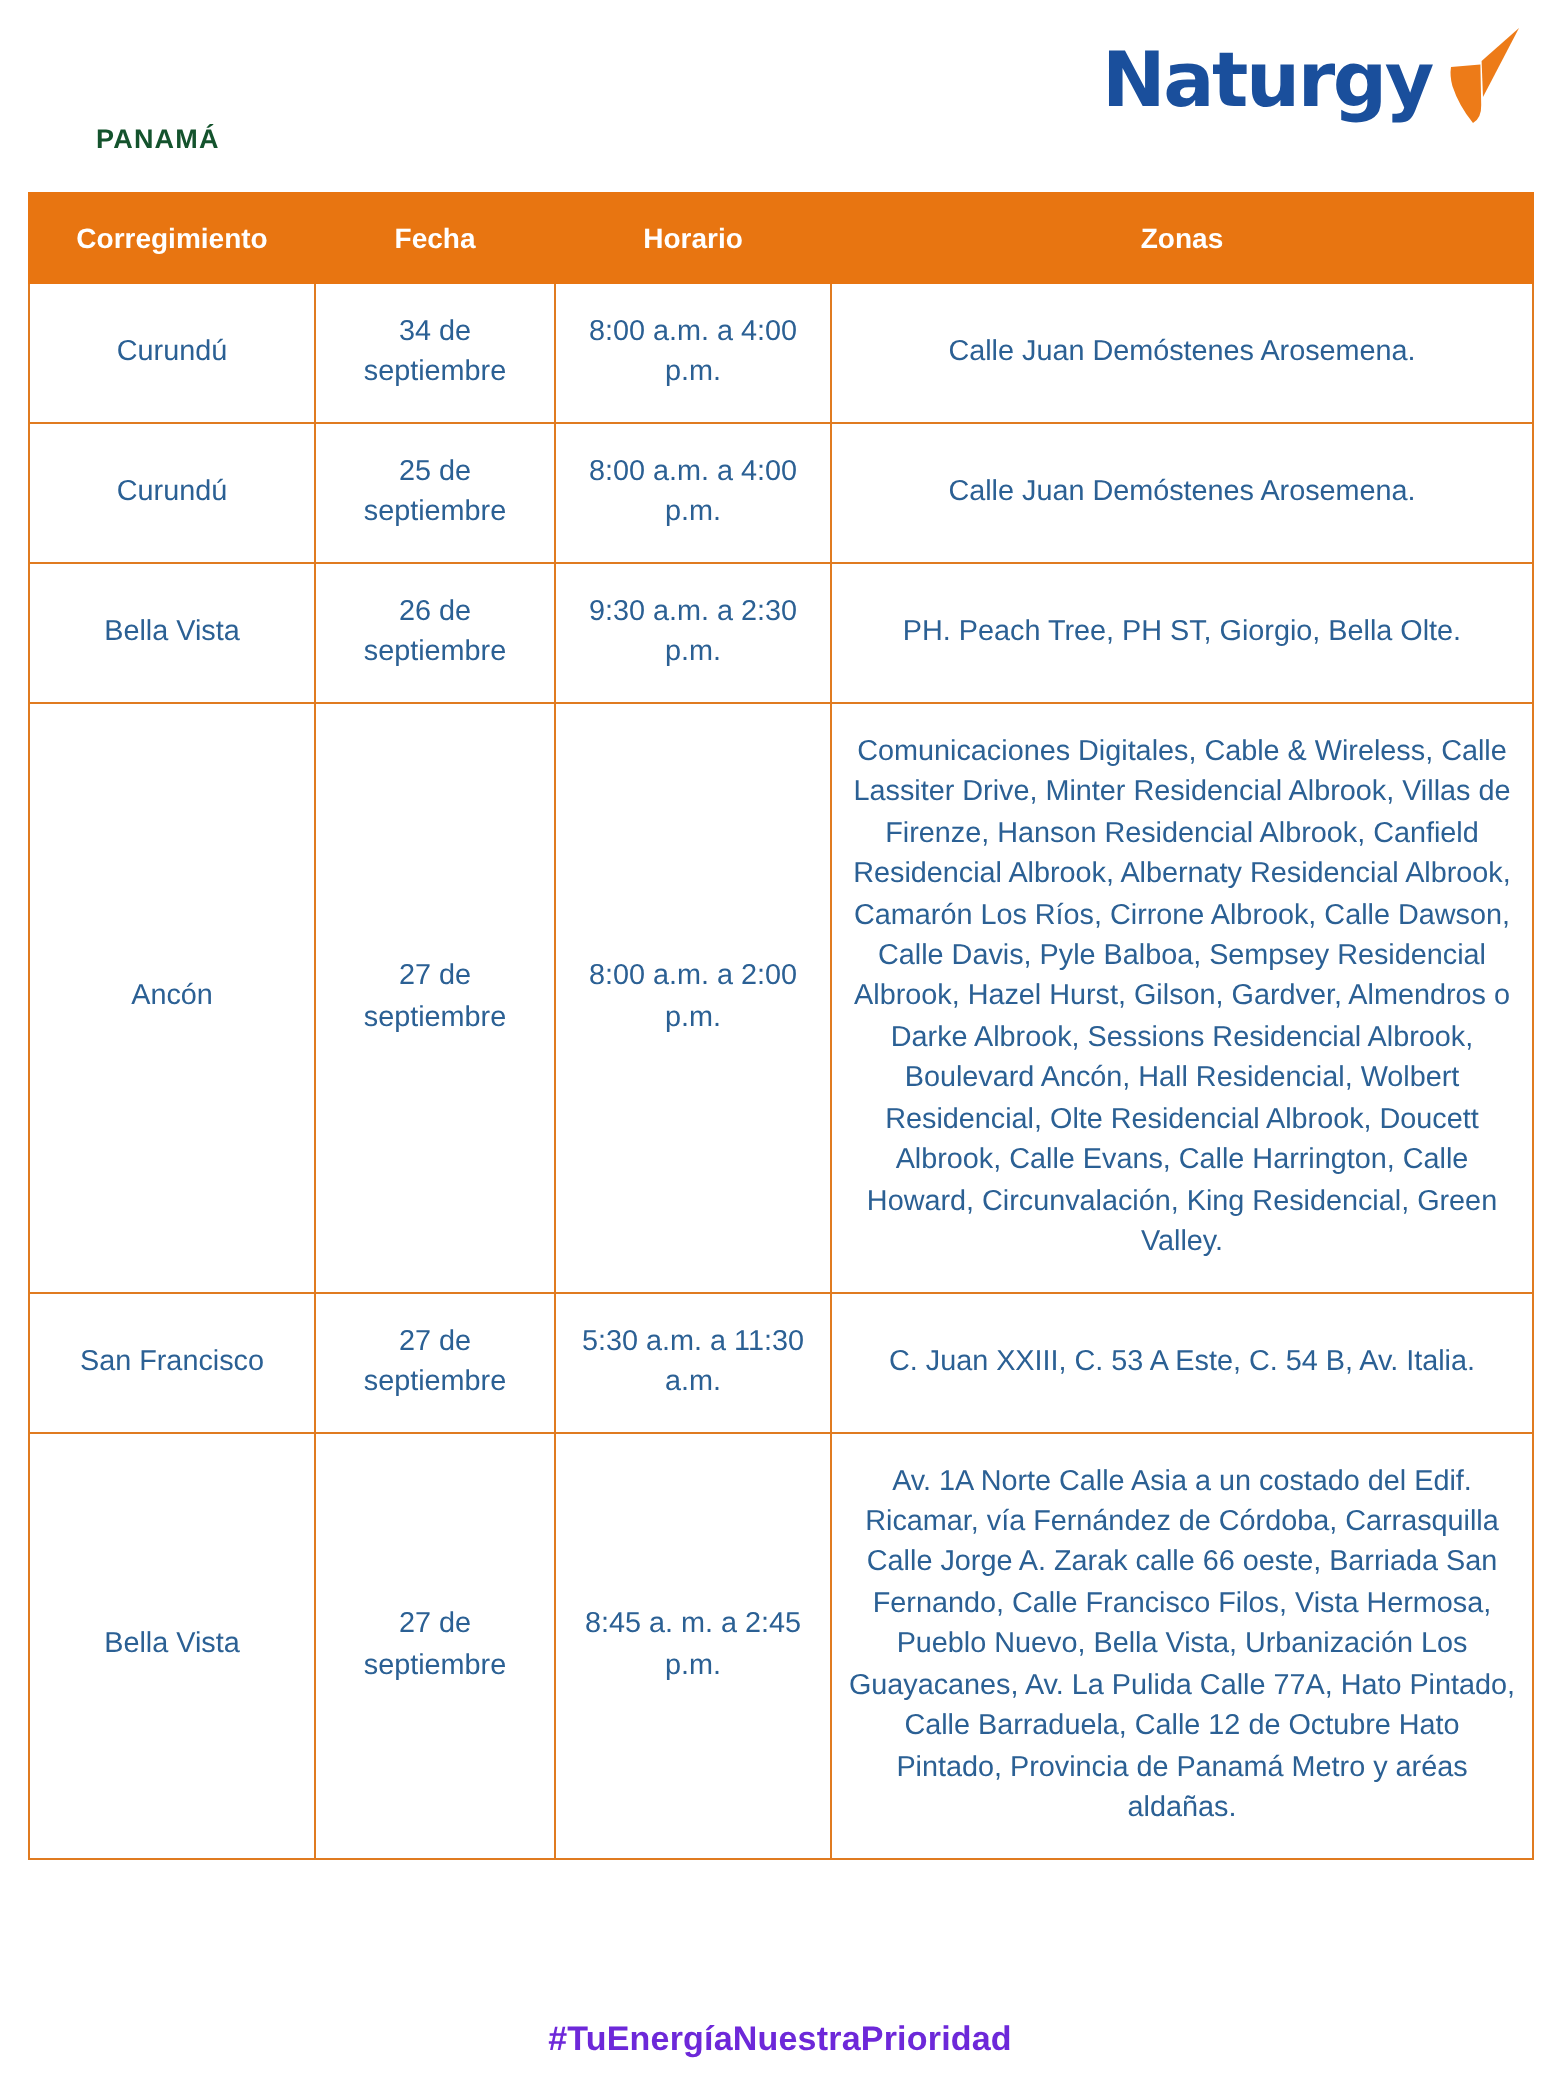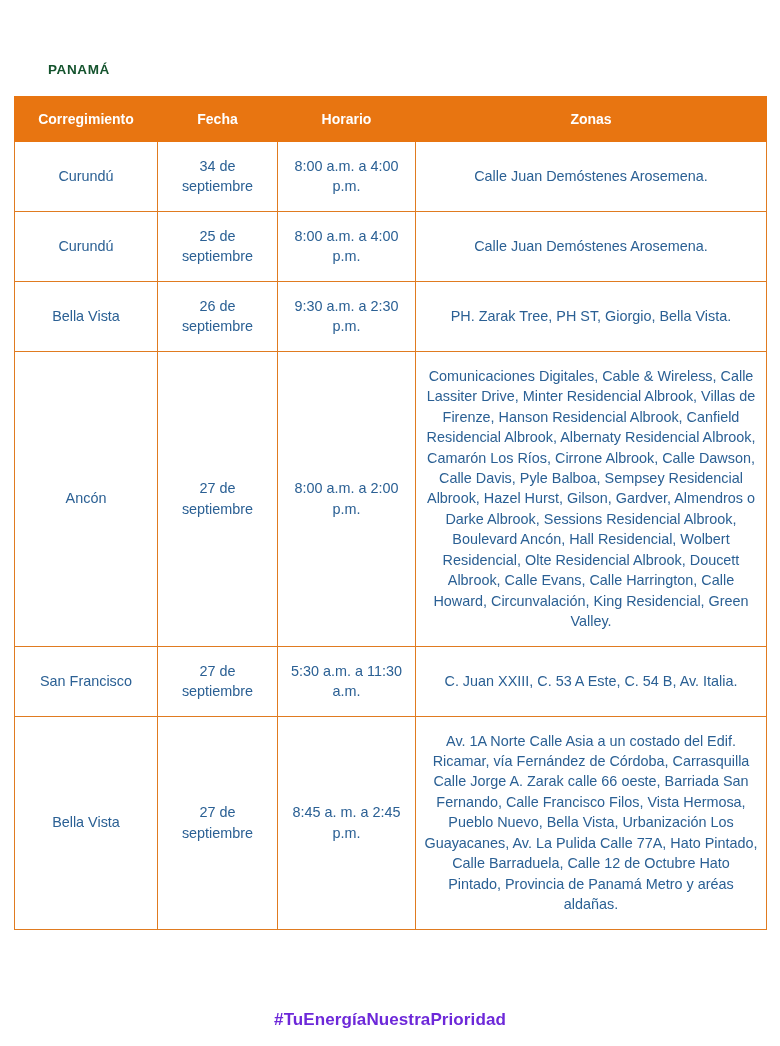--- a/index.html
+++ b/index.html
@@ -103,20 +103,29 @@
     font-size: 17px;
     font-weight: bold;
     letter-spacing: 0.1px;
   }
 </style>
 </head>
 <body>
 
 <div class="page-header">
 
+  <div class="brand-logo">
+    <span class="brand-wordmark">Naturgy</span>
+    <span class="brand-flame">
+      <svg width="44" height="52" viewBox="0 0 44 52" aria-hidden="true">
+        <path d="M41.5 2 L23.5 36.5 L22.8 18.5 Z" fill="#ED7B18"></path>
+        <path d="M7.5 21.5 L22.2 20.2 L22.6 40.5 Q22.8 47 18.5 49.5 Q11.5 41 8.2 31 Q6.8 26 7.5 21.5 Z" fill="#ED7B18"></path>
+      </svg>
+    </span>
+  </div>
 
   <div class="region-label">PANAMÁ</div>
 </div>
 
 <div class="schedule-wrap">
   <table class="schedule">
     <colgroup>
       <col class="c-corregimiento">
       <col class="c-fecha">
       <col class="c-horario">
@@ -140,21 +149,21 @@
       <tr>
         <td>Curundú</td>
         <td>25 de septiembre</td>
         <td>8:00 a.m. a 4:00 p.m.</td>
         <td class="cell-zonas">Calle Juan Demóstenes Arosemena.</td>
       </tr>
       <tr>
         <td>Bella Vista</td>
         <td>26 de septiembre</td>
         <td>9:30 a.m. a 2:30 p.m.</td>
-        <td class="cell-zonas">PH. Zarak Tree, PH ST, Giorgio, Bella Vista.</td>
+        <td class="cell-zonas">PH. Peach Tree, PH ST, Giorgio, Bella Olte.</td>
       </tr>
       <tr>
         <td>Ancón</td>
         <td>27 de septiembre</td>
         <td>8:00 a.m. a 2:00 p.m.</td>
         <td class="cell-zonas">Comunicaciones Digitales, Cable &amp; Wireless, Calle Lassiter Drive, Minter Residencial Albrook, Villas de Firenze, Hanson Residencial Albrook, Canfield Residencial Albrook, Albernaty Residencial Albrook, Camarón Los Ríos, Cirrone Albrook, Calle Dawson, Calle Davis, Pyle Balboa, Sempsey Residencial Albrook, Hazel Hurst, Gilson, Gardver, Almendros o Darke Albrook, Sessions Residencial Albrook, Boulevard Ancón, Hall Residencial, Wolbert Residencial, Olte Residencial Albrook, Doucett Albrook, Calle Evans, Calle Harrington, Calle Howard, Circunvalación, King Residencial, Green Valley.</td>
       </tr>
       <tr>
         <td>San Francisco</td>
         <td>27 de septiembre</td>

